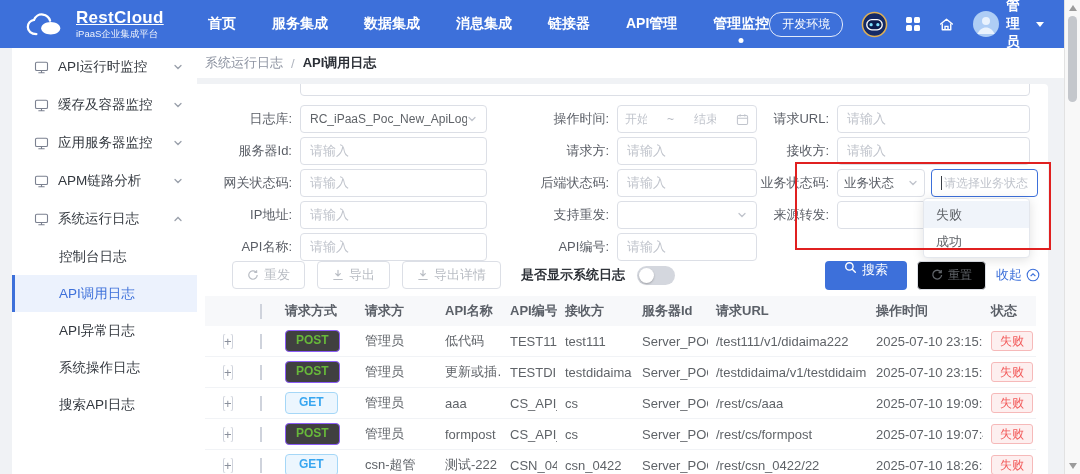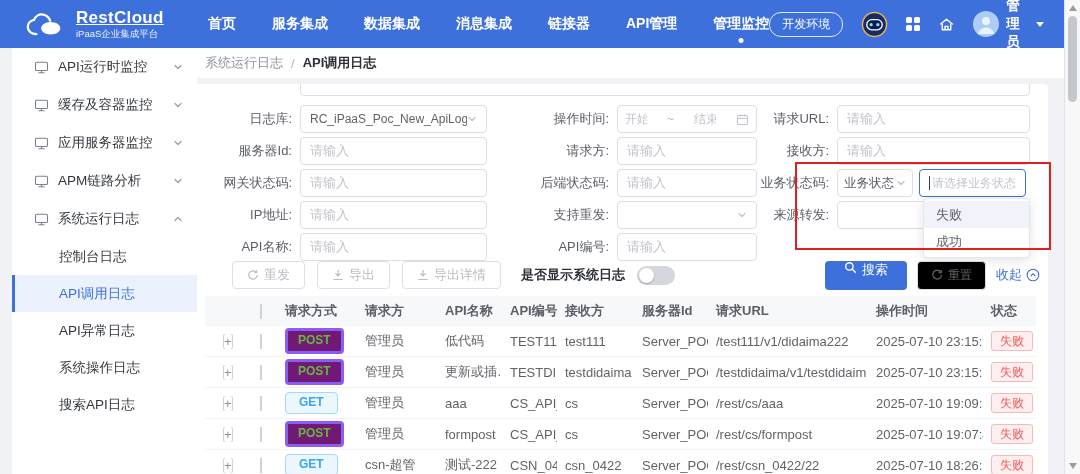--- a/index.html
+++ b/index.html
@@ -60,21 +60,21 @@
   .flabel { font-size:13px; color:#5a5e66; text-align:right; padding-right:8px; white-space:nowrap; }
   .ibox, .sbox { height:28px; border:1px solid #dcdfe6; border-radius:4px; background:#fff; display:flex; align-items:center; padding:0 9px; font-size:13px; color:#5f6368; position:relative; cursor:text; }
   .sbox { cursor:pointer; }
   .ph { color:#c0c4cc; white-space:nowrap; overflow:hidden; }
   .sval { white-space:nowrap; overflow:hidden; flex:1; font-size:12px; }
   .sbox .chev, .ibox .chev { margin-left:auto; color:#c0c4cc; display:flex; flex:none; }
   .ibox.range { font-size:12px; gap:20px; padding:0 7px; }
   .ibox.range .tilde { color:#b6bac2; }
   .ibox.range .ph { flex:1; text-align:center; }
   .combo { display:flex; gap:6px; align-items:center; }
-  .combo .sbox { width:76px; flex:none; padding:0 6px; }
+  .combo .sbox { width:88px; flex:none; padding:0 6px; }
   .combo .sbox .sval { font-size:12.5px; color:#5a5e66; }
   .combo .ibox { width:107px; flex:none; border-color:#3d70da; }
   .caret-bar { width:1px; height:14px; background:#3a3f47; margin-right:2px; flex:none; animation:blink 1s step-end infinite; }
   @keyframes blink { 50% { opacity:0; } }
 
   
   .dd-panel { position:absolute; left:923px; top:198px; width:107px; background:#fff; border:1px solid #e4e7ed; border-radius:4px; box-shadow:0 2px 12px rgba(0,0,0,.12); z-index:50; padding:2px 0; }
   .dd-opt { height:27px; line-height:27px; padding-left:12px; font-size:13px; color:#5f6368; cursor:pointer; }
   .dd-opt.hl { background:#f0f4fa; }
   .red-box { position:absolute; left:795px; top:162px; width:256px; height:88px; border:2px solid #e02020; z-index:60; pointer-events:none; }
@@ -92,21 +92,21 @@
 
   
   .table { position:absolute; top:212px; left:12px; right:12px; }
   .tgrid { display:grid; grid-template-columns:40px 32px 80px 80px 65px 55px 77px 74px 160px 115px 1fr; align-items:center; }
   .thead { height:30px; background:#f7f8fa; color:#5b6068; font-size:13px; font-weight:600; }
   .thead > div, .trow > div { padding-left:8px; white-space:nowrap; overflow:hidden; }
   .trow { height:31px; border-bottom:1px solid #f1f3f6; color:#5f6368; font-size:13px; }
   .expand-btn { width:18px; height:18px; border:1px solid #cfd3dc; border-radius:3px; color:#8a909c; font-size:13px; line-height:15px; text-align:center; background:#fff; cursor:pointer; margin-left:10px; }
   .cbox { width:14px; height:14px; border:1px solid #cfd3dc; border-radius:2px; background:#fff; cursor:pointer; margin-left:7px; }
   .badge { display:inline-block; font-size:12px; font-weight:700; border-radius:4px; padding:3px 10px; line-height:1.1; }
-  .badge.post { color:#67b83a; background:#701a75; border:3px solid #8b5cf6; }
+  .badge.post { color:#67b83a; background:#404040; border:1px solid #8b5cf6; }
   .badge.get  { color:#38a6f0; background:#ecf6fe; border:1px solid #a5d7f7; padding:3px 13px; }
   .status-pill { display:inline-block; font-size:12px; color:#f25a5a; background:#fdefef; border:1px solid #f6b9b9; border-radius:3px; padding:2px 8px; line-height:1.2; }
 </style>
 </head>
 <body>
 
 <div class="app">
 
   <div class="topbar">
     <div class="brand">

